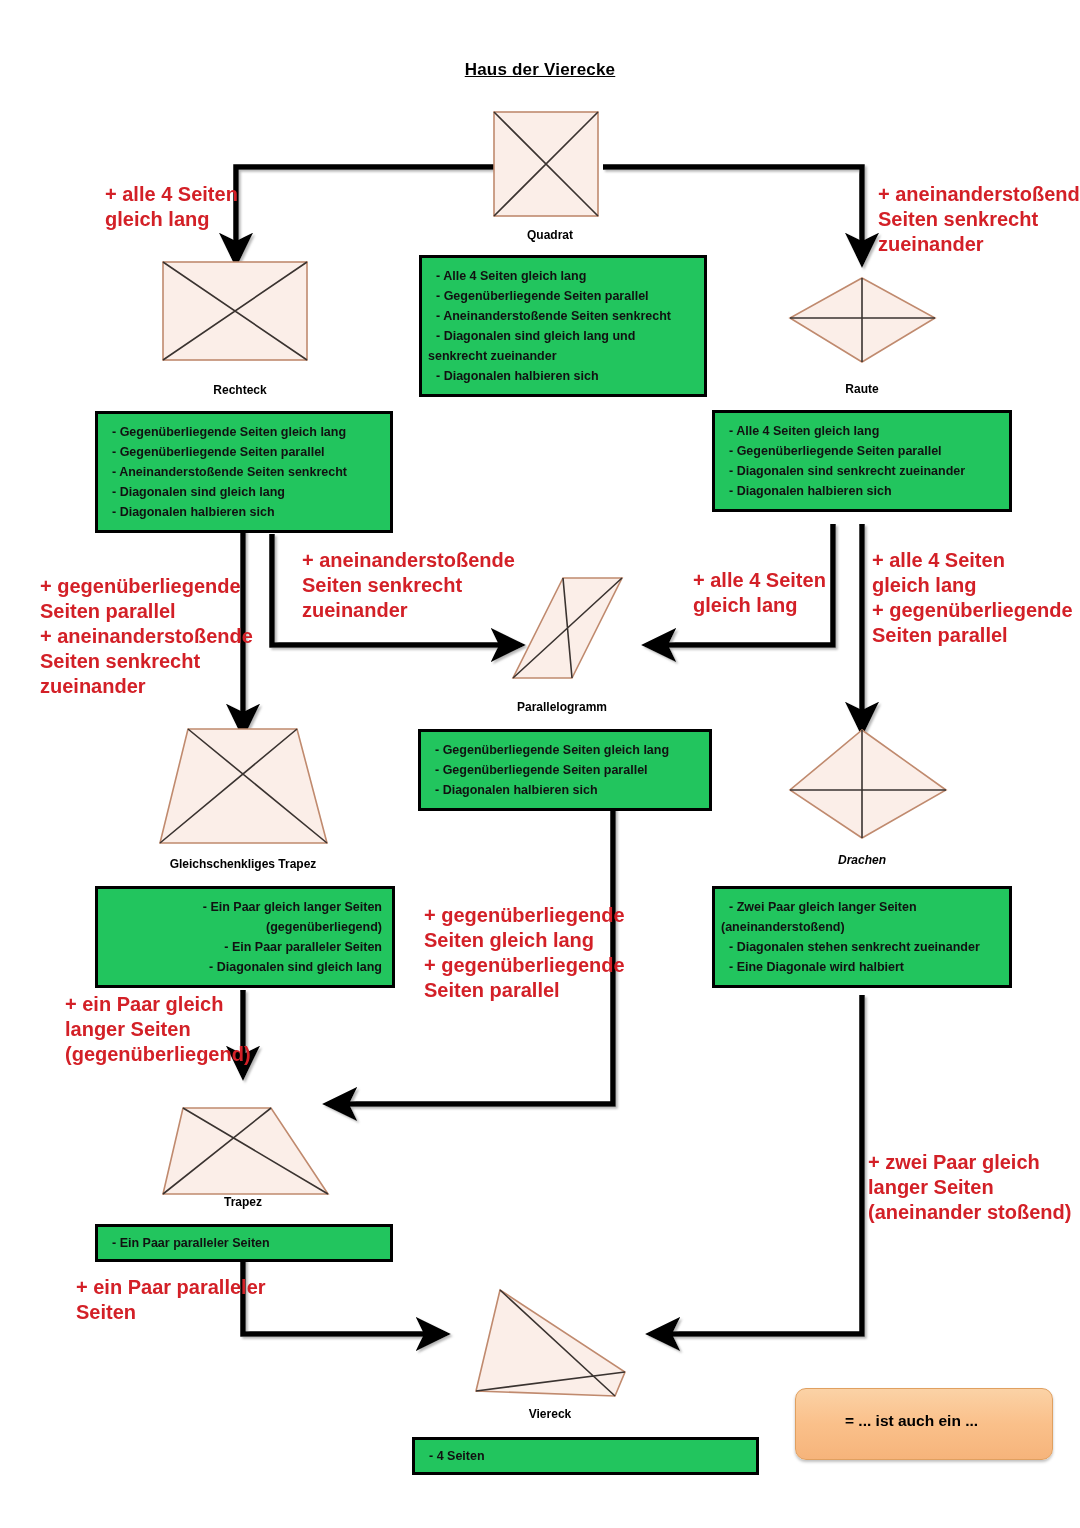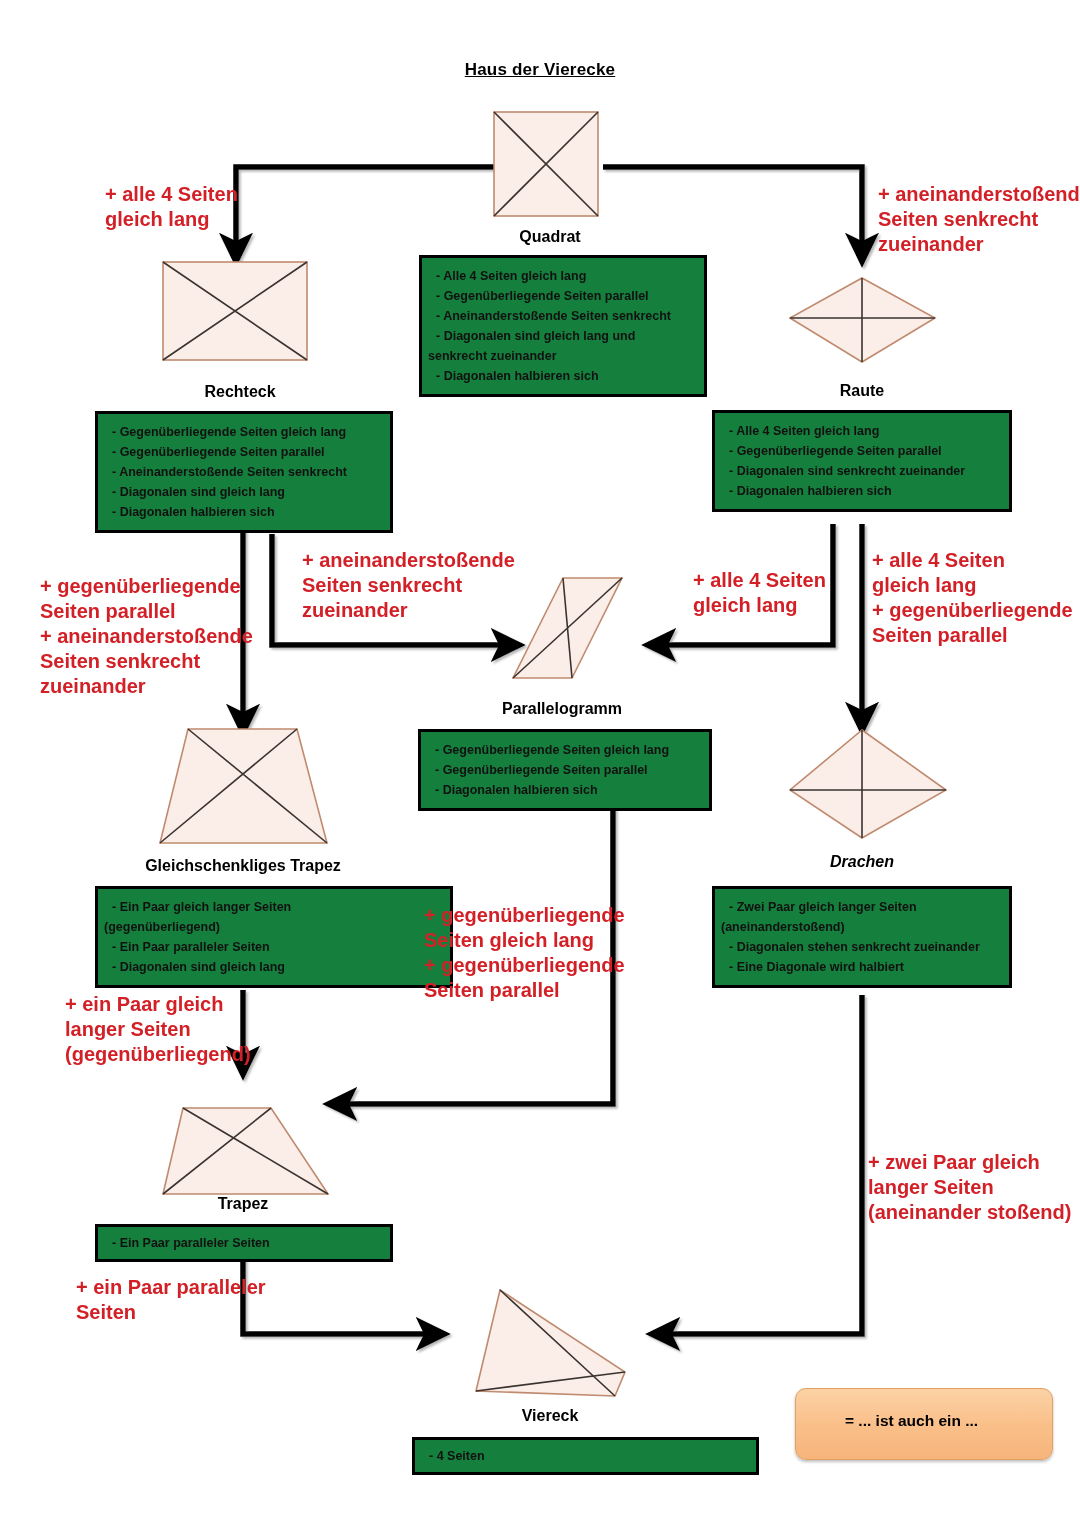--- a/index.html
+++ b/index.html
@@ -25,31 +25,31 @@
     text-align: center;
     font-size: 17px;
     font-weight: bold;
     color: #000;
     text-decoration: underline;
     letter-spacing: .2px;
   }
 
   
   .shape-name {
-    font-size: 16px;
+    font-size: 12px;
     font-weight: bold;
     color: #000;
     text-align: center;
     white-space: nowrap;
   }
 
   
   .propbox {
     border: 3px solid #000;
-    background: #15803d;
+    background: #22c55e;
     box-sizing: border-box;
     padding: 8px 10px 8px 14px;
   }
   .propbox .line {
     font-size: 12.5px;
     font-weight: bold;
     color: #111;
     line-height: 20px;
     white-space: nowrap;
   }
@@ -206,21 +206,21 @@
   </div>
 
   <div class="abs shape-name" style="left:432px; top:700px; width:260px;">Parallelogramm</div>
   <div class="abs propbox" style="left:418px; top:729px; width:294px;">
     <div class="line">- Gegenüberliegende Seiten gleich lang</div>
     <div class="line">- Gegenüberliegende Seiten parallel</div>
     <div class="line">- Diagonalen halbieren sich</div>
   </div>
 
   <div class="abs shape-name" style="left:93px; top:857px; width:300px;">Gleichschenkliges Trapez</div>
-  <div class="abs propbox" style="left:95px; top:886px; width:358px;">
+  <div class="abs propbox" style="left:95px; top:886px; width:300px;text-align:right;">
     <div class="line">- Ein Paar gleich langer Seiten</div>
     <div class="line" style="margin-left:-8px;">(gegenüberliegend)</div>
     <div class="line">- Ein Paar paralleler Seiten</div>
     <div class="line">- Diagonalen sind gleich lang</div>
   </div>
 
   <div class="abs shape-name" style="left:742px; top:853px; width:240px;font-style:italic;">Drachen</div>
   <div class="abs propbox" style="left:712px; top:886px; width:300px;">
     <div class="line">- Zwei Paar gleich langer Seiten</div>
     <div class="line" style="margin-left:-8px;">(aneinanderstoßend)</div>

